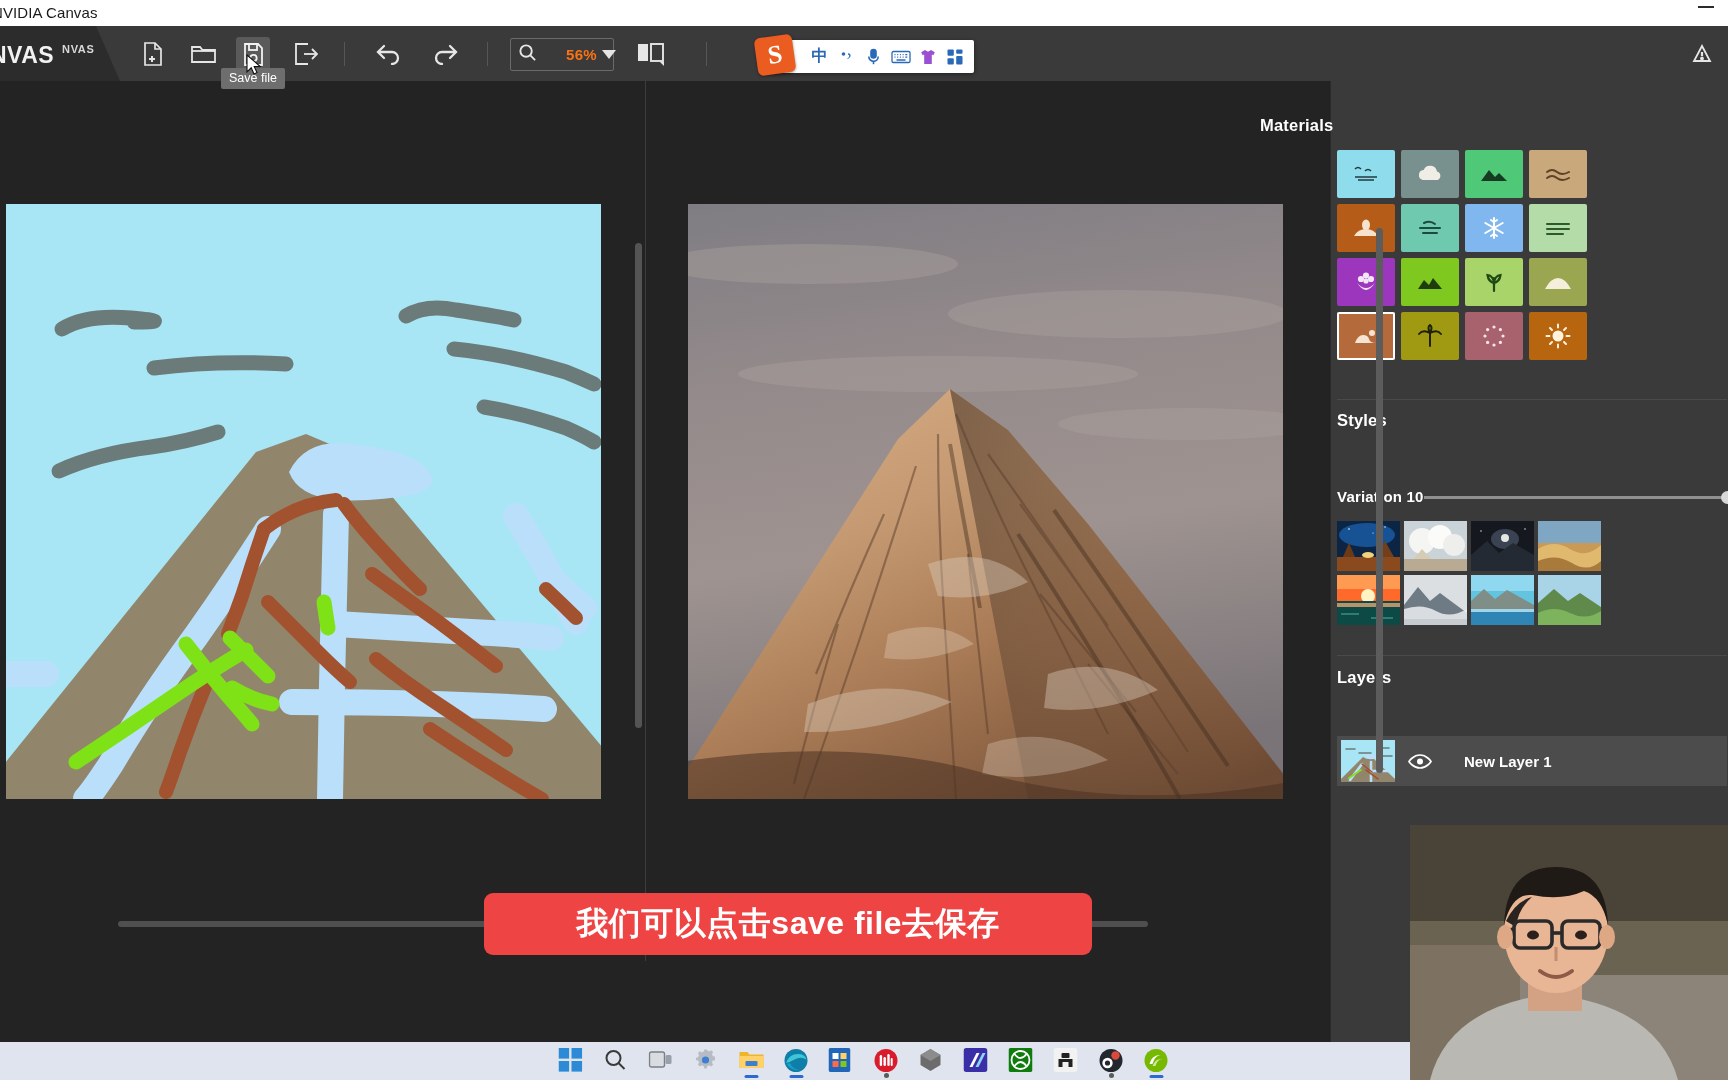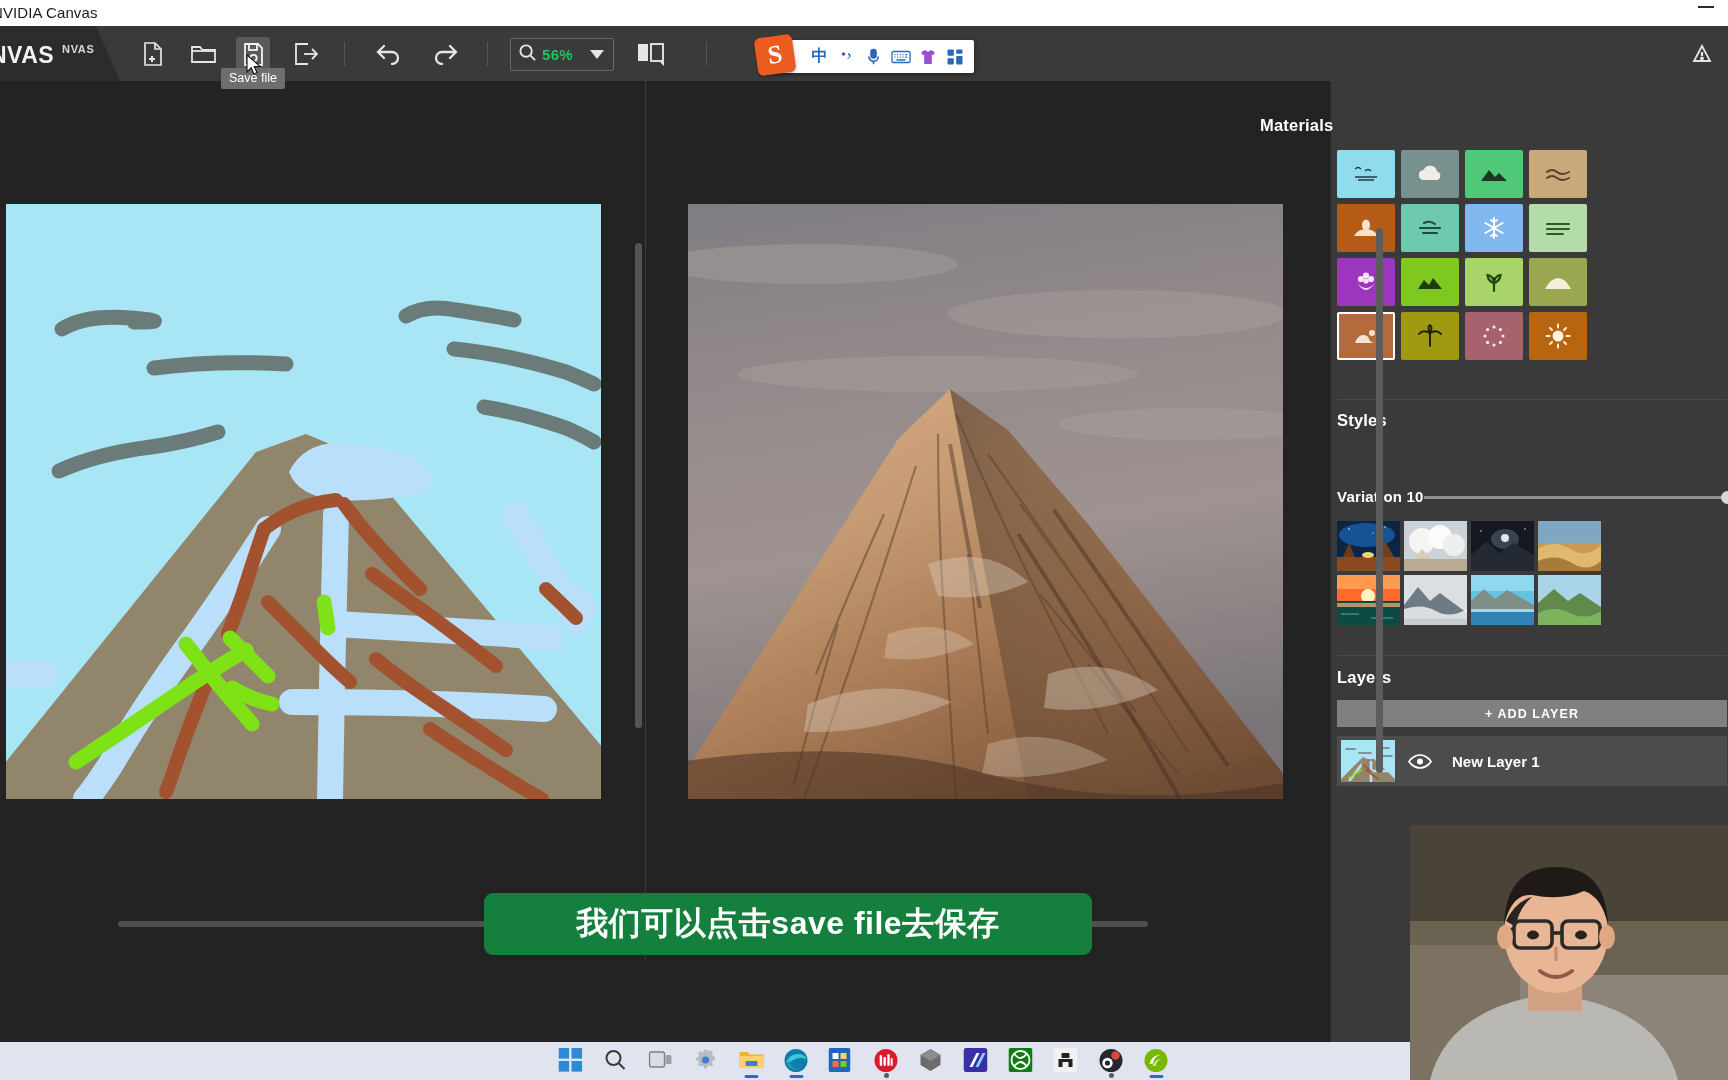--- a/index.html
+++ b/index.html
@@ -53,21 +53,21 @@
   .tb-sep {
     position: absolute; top: 16px; width: 1px; height: 24px; background: #565656;
   }
 
   .zoomwrap {
     position: absolute; top: 12px; left: 510px;
     width: 104px; height: 33px; border: 1px solid #6a6a6a; border-radius: 2px;
     display: flex; align-items: center; gap: 5px; padding-left: 7px;
   }
   .zoomwrap .zlabel {
-    color: #22c55e; font-size: 15px; font-weight: 700; letter-spacing: .3px;
+    color: #f97316; font-size: 15px; font-weight: 700; letter-spacing: .3px; margin-left: 24px;
   }
   .zoomwrap .zcaret {
     margin-left: auto; margin-right: 9px;
     width: 0; height: 0; border-left: 7px solid transparent;
     border-right: 7px solid transparent; border-top: 9px solid #e4e4e4;
   }
 
   
   .tooltip {
     position: absolute; left: 221px; top: 68px;
@@ -187,35 +187,35 @@
     background: #808080; display: flex; align-items: center; justify-content: center;
     color: #ffffff; font-size: 12.5px; font-weight: 700; letter-spacing: 1.1px;
   }
   .layerrow {
     position: absolute; left: 1337px; top: 736px; width: 390px; height: 50px;
     background: #4c4c4c; display: flex; align-items: center;
   }
   .layerrow .lthumb { width: 54px; height: 42px; margin-left: 4px; overflow: hidden; }
   .layerrow .eye { margin-left: 13px; display: flex; align-items: center; }
   .layerrow .lname {
-    margin-left: 20px; color: #ffffff; font-size: 15px; font-weight: 700;
+    margin-left: 32px; color: #ffffff; font-size: 15px; font-weight: 700;
   }
 
   
   .webcam {
     position: absolute; right: 0; bottom: 0; width: 318px; height: 255px;
     overflow: hidden; z-index: 30;
   }
   .webcam svg { display:block; }
 
   
   .subtitle {
     position: absolute; left: 484px; top: 893px;
     width: 608px; height: 62px;
-    background: #15803d; border-radius: 9px;
+    background: #ef4444; border-radius: 9px;
     display: flex; align-items: center; justify-content: center; z-index: 35;
   }
   .subtitle .stext {
     color: #ffffff; font-size: 32px; font-weight: 700; letter-spacing: .5px;
     white-space: nowrap;
   }
 
   
   .taskbar {
     position: absolute; left: 0; bottom: 0; width: 1728px; height: 38px;
@@ -765,21 +765,20 @@
       <svg width="63" height="50" viewBox="0 0 63 50">
         <rect width="63" height="50" fill="#a9d4e8"></rect>
         <path d="M0 28l16-14 14 12 12-8 21 14v18H0z" fill="#5f8a4c"></path>
         <path d="M0 38q16-8 32 0t31 -2v14H0z" fill="#7cb35c"></path>
       </svg>
     </div>
   </div>
 
   <div class="divline" style="left:1337px; top:655px; width:390px"></div>
   <div class="sec-title" style="left:1337px; top:668px">Layers</div>
-  <div class="addlayer">+ ADD LAYER</div>
 
   <div class="layerrow">
     <div class="lthumb">
       <svg width="54" height="42" viewBox="0 0 54 42">
         <rect width="54" height="42" fill="#a9e6f5"></rect>
         <path d="M-3 42L22 17l5-2 5 3 25 24z" fill="#91866b"></path>
         <path d="M22 17q3-4 9-3t5 4q-8 3-14-1z" fill="#b9dffb"></path>
         <g stroke="#6b7b79" stroke-width="1.6" fill="none" stroke-linecap="round">
           <path d="M5 9h9M18 13h12M38 8h10M40 16h11"></path>
         </g>

